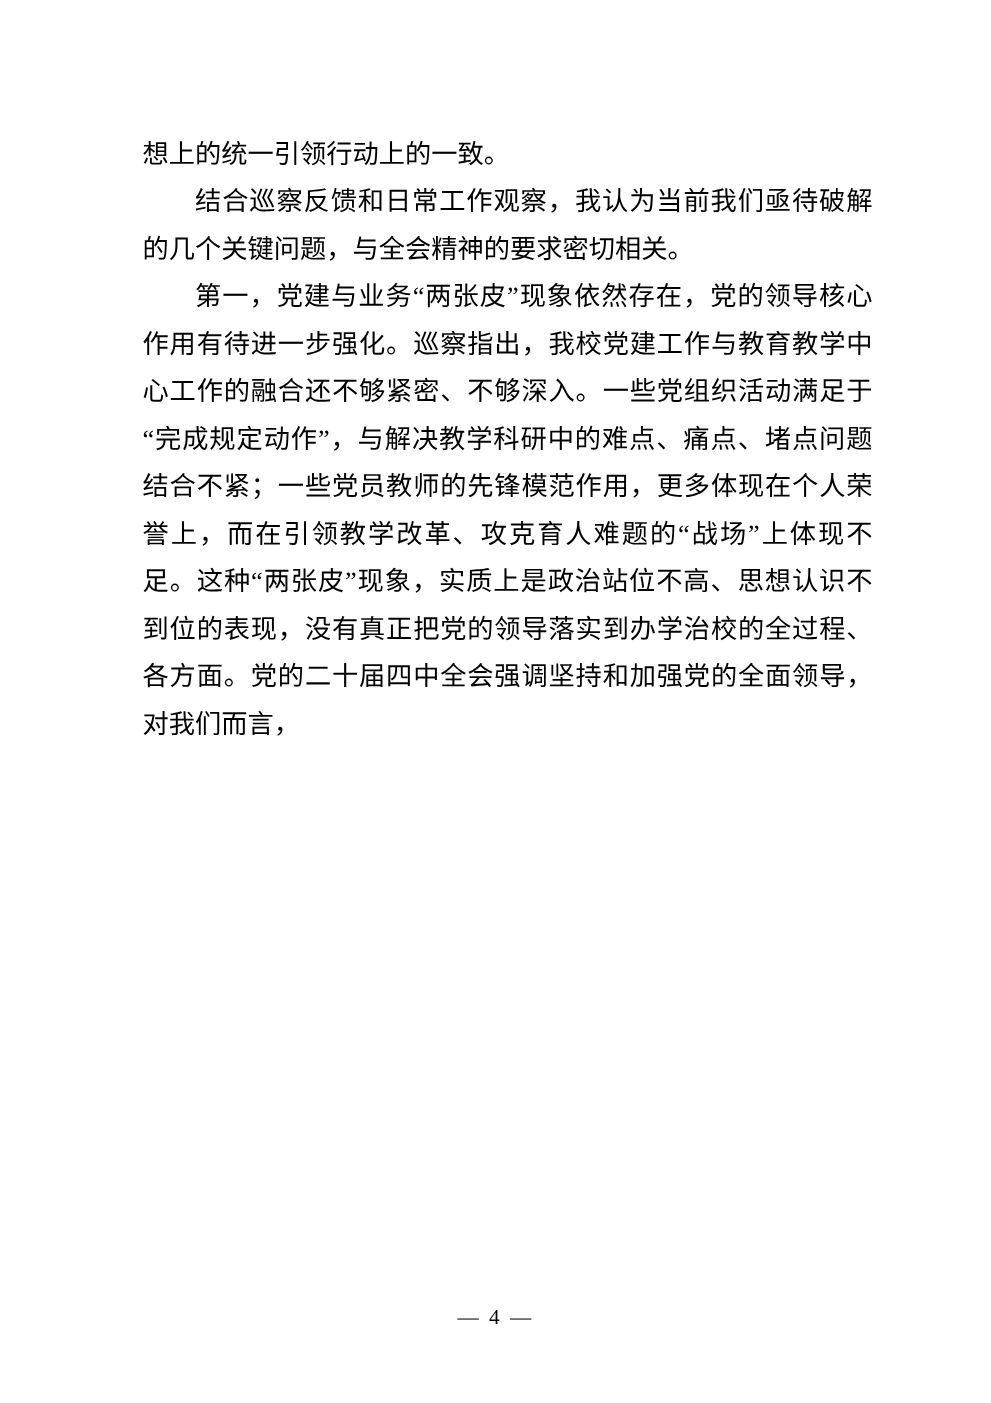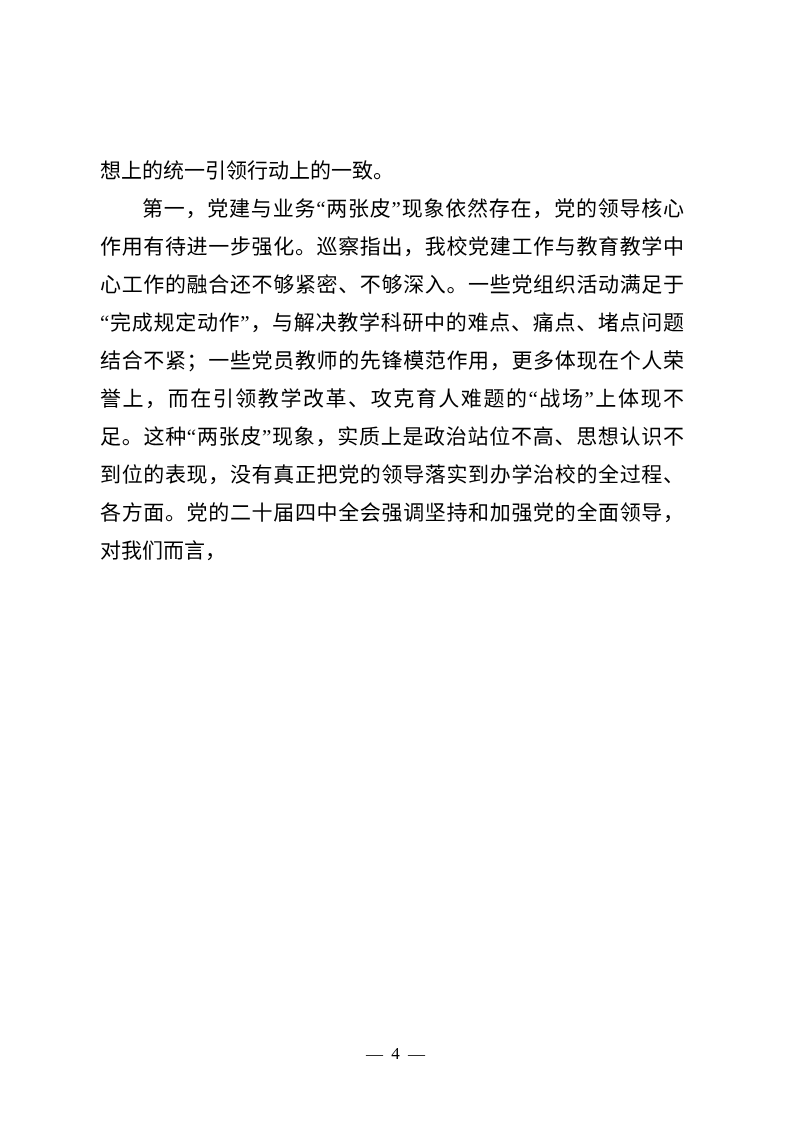--- a/index.html
+++ b/index.html
@@ -12,24 +12,23 @@
     width: 793px;
     height: 1122px;
     background: #ffffff;
     box-sizing: border-box;
     overflow: hidden;
     font-family: "Liberation Serif", "DejaVu Serif", serif;
     color: #000000;
   }
   .content {
     position: absolute;
-    left: 100px;
+    left: 114px;
     top: 104px;
     width: 584px;
-    margin-top: 48px;
   }
   .content p {
     margin: 0;
     font-size: 21px;
     line-height: 38px;
     text-align: justify;
     word-break: break-all;
   }
   .para-continuation {
     text-indent: 0;
@@ -52,16 +51,17 @@
     letter-spacing: 2px;
     color: #000000;
   }
 </style>
 </head>
 <body>
 
 <div class="page">
   <div class="content">
     <p class="para-continuation">想上的统一引领行动上的一致。</p>
+    <p class="para-body">结合巡察反馈和日常工作观察，我认为当前我们亟待破解的几个关键问题，与全会精神的要求密切相关。</p>
     <p class="para-body">第一，党建与业务“两张皮”现象依然存在，党的领导核心作用有待进一步强化。巡察指出，我校党建工作与教育教学中心工作的融合还不够紧密、不够深入。一些党组织活动满足于“完成规定动作”，与解决教学科研中的难点、痛点、堵点问题结合不紧；一些党员教师的先锋模范作用，更多体现在个人荣誉上，而在引领教学改革、攻克育人难题的“战场”上体现不足。这种“两张皮”现象，实质上是政治站位不高、思想认识不到位的表现，没有真正把党的领导落实到办学治校的全过程、各方面。党的二十届四中全会强调坚持和加强党的全面领导，对我们而言，</p>
   </div>
   <div class="footer">— 4 —</div>
 </div>
 
 </body></html>

